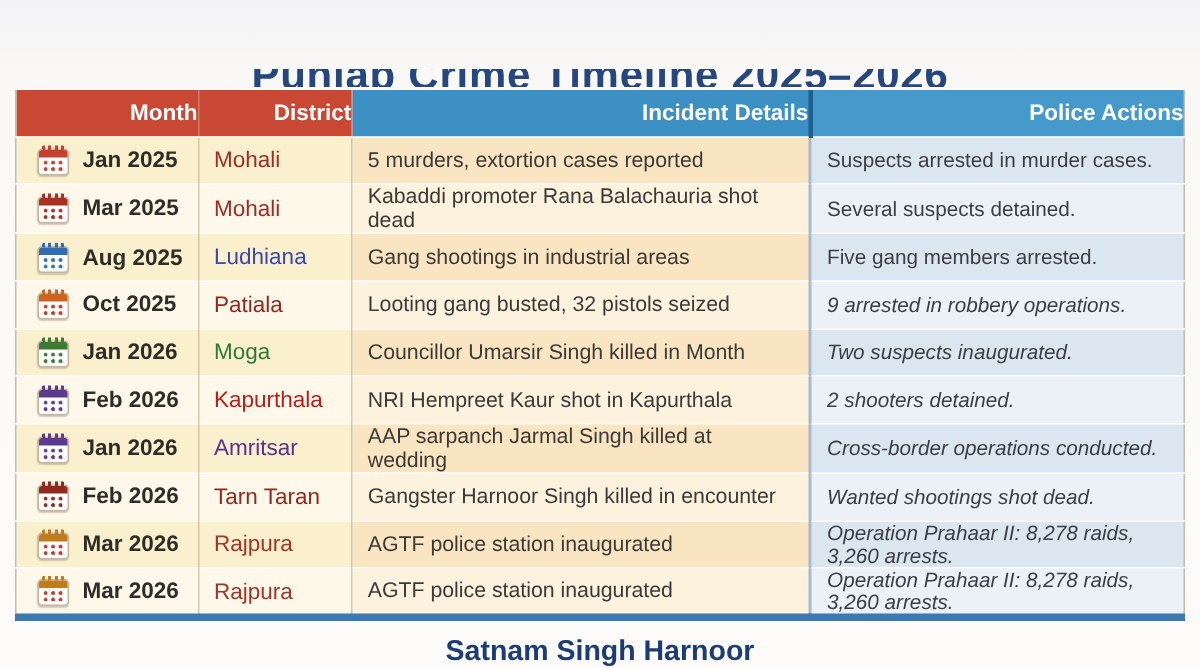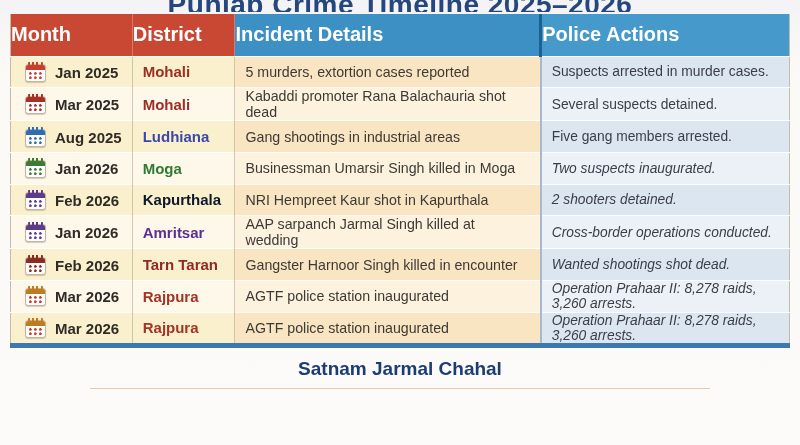--- a/index.html
+++ b/index.html
@@ -2,45 +2,45 @@
 <html><head>
 <meta charset="utf-8">
 <style>
   * { margin:0; padding:0; box-sizing:border-box; }
   html,body { width:800px; height:445px; overflow:hidden; }
   body {
     font-family: "Liberation Sans", "DejaVu Sans", sans-serif;
     background: linear-gradient(#f3f3f6, #faf9f6 60px, #fcfbf9);
   }
   .title-clip {
-    height:12px; overflow:hidden; text-align:center;
+    height:12px; overflow:hidden; text-align:center;margin-top:46px;
   }
   .title-clip h1 {
     display:inline-block;
     margin-top:-26px;
     font-size:28px; font-weight:bold; color:#25477e; letter-spacing:.5px;
   }
   table.crime-table {
     width:780px; margin:2px 10px 0 10px;
     border-collapse:collapse;
     border-left:1px solid #c4bca8; border-right:1px solid #c4bca8;
     border-bottom:5px solid #3c79b0;
     font-size:14px;
   }
   thead th {
-    height:42px; color:#fff; font-weight:bold; font-size:20px;
-    text-align:left; vertical-align:middle;
+    height:31px; color:#fff; font-weight:bold; font-size:15px;
+    text-align:right; vertical-align:middle;
   }
   th.th-red  { background:#c84834; border-right:1px solid rgba(255,255,255,.28); }
   th.th-blue { background:#3d90c4; }
   th.th-blue2{ background:#4599cb; border-left:3px solid #1d6092;margin-left:44px; }
   tbody td { height:31.7px; vertical-align:middle; padding:0 10px; color:#3c3a36; }
   tbody tr { border-top:1.5px solid rgba(255,255,255,.85);margin-left:48px; }
   td.c-month    { width:101px; padding-left:14px; white-space:nowrap; }
-  td.c-district { width:103px; font-weight:bold; font-size:15px; border-left:1px solid rgba(160,145,110,.45); }
+  td.c-district { width:103px; font-weight:normal; font-size:15px; border-left:1px solid rgba(160,145,110,.45); }
   td.c-incident { width:318px; font-size:14.2px; border-left:1px solid rgba(160,145,110,.45); }
   td.c-action   { width:258px; font-size:13.8px; border-left:2px solid #a7bacd; color:#3a3e46; }
   td.c-action.italic { font-style:italic; }
   tbody tr:nth-child(odd)  td.c-month,
   tbody tr:nth-child(odd)  td.c-district { background:#fbf0cd; }
   tbody tr:nth-child(even) td.c-month,
   tbody tr:nth-child(even) td.c-district { background:#fdf8e9; }
   tbody tr:nth-child(odd)  td.c-incident { background:#f9e5c1; }
   tbody tr:nth-child(even) td.c-incident { background:#fcf2de; }
   tbody tr:nth-child(odd)  td.c-action   { background:#dce6f1; }
@@ -101,28 +101,34 @@
         <td class="c-incident">Kabaddi promoter Rana Balachauria shot dead</td>
         <td class="c-action">Several suspects detained.</td>
       </tr>
       <tr>
         <td class="c-month"><span class="cal" style="--c:#2f6cb3;--d:#2f6cb3"><span class="cal-top"></span><span class="cal-grid"></span></span><span class="month-label">Aug 2025</span></td>
         <td class="c-district" style="color:#3a49a8">Ludhiana</td>
         <td class="c-incident">Gang shootings in industrial areas</td>
         <td class="c-action">Five gang members arrested.</td>
       </tr>
       <tr>
+        <td class="c-month"><span class="cal" style="--c:#cc6420;--d:#c0392b"><span class="cal-top"></span><span class="cal-grid"></span></span><span class="month-label">Oct 2025</span></td>
+        <td class="c-district" style="color:#8e2a20">Patiala</td>
+        <td class="c-incident">Looting gang busted, 32 pistols seized</td>
+        <td class="c-action italic">9 arrested in robbery operations.</td>
+      </tr>
+      <tr>
         <td class="c-month"><span class="cal" style="--c:#3d7a33;--d:#3d7a33"><span class="cal-top"></span><span class="cal-grid"></span></span><span class="month-label">Jan 2026</span></td>
         <td class="c-district" style="color:#2f7a33">Moga</td>
-        <td class="c-incident">Businessman Umarsir Singh killed in Moga</td>
+        <td class="c-incident">Councillor Umarsir Singh killed in Month</td>
         <td class="c-action italic">Two suspects inaugurated.</td>
       </tr>
       <tr>
         <td class="c-month"><span class="cal" style="--c:#5c3a8e;--d:#5c3a8e"><span class="cal-top"></span><span class="cal-grid"></span></span><span class="month-label">Feb 2026</span></td>
-        <td class="c-district" style="color:#0f172a">Kapurthala</td>
+        <td class="c-district" style="color:#b91c1c">Kapurthala</td>
         <td class="c-incident">NRI Hempreet Kaur shot in Kapurthala</td>
         <td class="c-action italic">2 shooters detained.</td>
       </tr>
       <tr>
         <td class="c-month"><span class="cal" style="--c:#5c3a8e;--d:#5c3a8e"><span class="cal-top"></span><span class="cal-grid"></span></span><span class="month-label">Jan 2026</span></td>
         <td class="c-district" style="color:#5b2f90">Amritsar</td>
         <td class="c-incident">AAP sarpanch Jarmal Singh killed at wedding</td>
         <td class="c-action italic">Cross-border operations conducted.</td>
       </tr>
       <tr>
@@ -139,14 +145,14 @@
       </tr>
       <tr>
         <td class="c-month"><span class="cal" style="--c:#c07c1c;--d:#c0392b"><span class="cal-top"></span><span class="cal-grid"></span></span><span class="month-label">Mar 2026</span></td>
         <td class="c-district" style="color:#a33527">Rajpura</td>
         <td class="c-incident">AGTF police station inaugurated</td>
         <td class="c-action italic">Operation Prahaar II: 8,278 raids, 3,260 arrests.</td>
       </tr>
     </tbody>
 </table>
 
-<div class="footer-name">Satnam Jarmal Chahal</div>
+<div class="footer-name">Satnam Singh Harnoor</div>
 <hr class="footer-line">
 
 </body></html>

